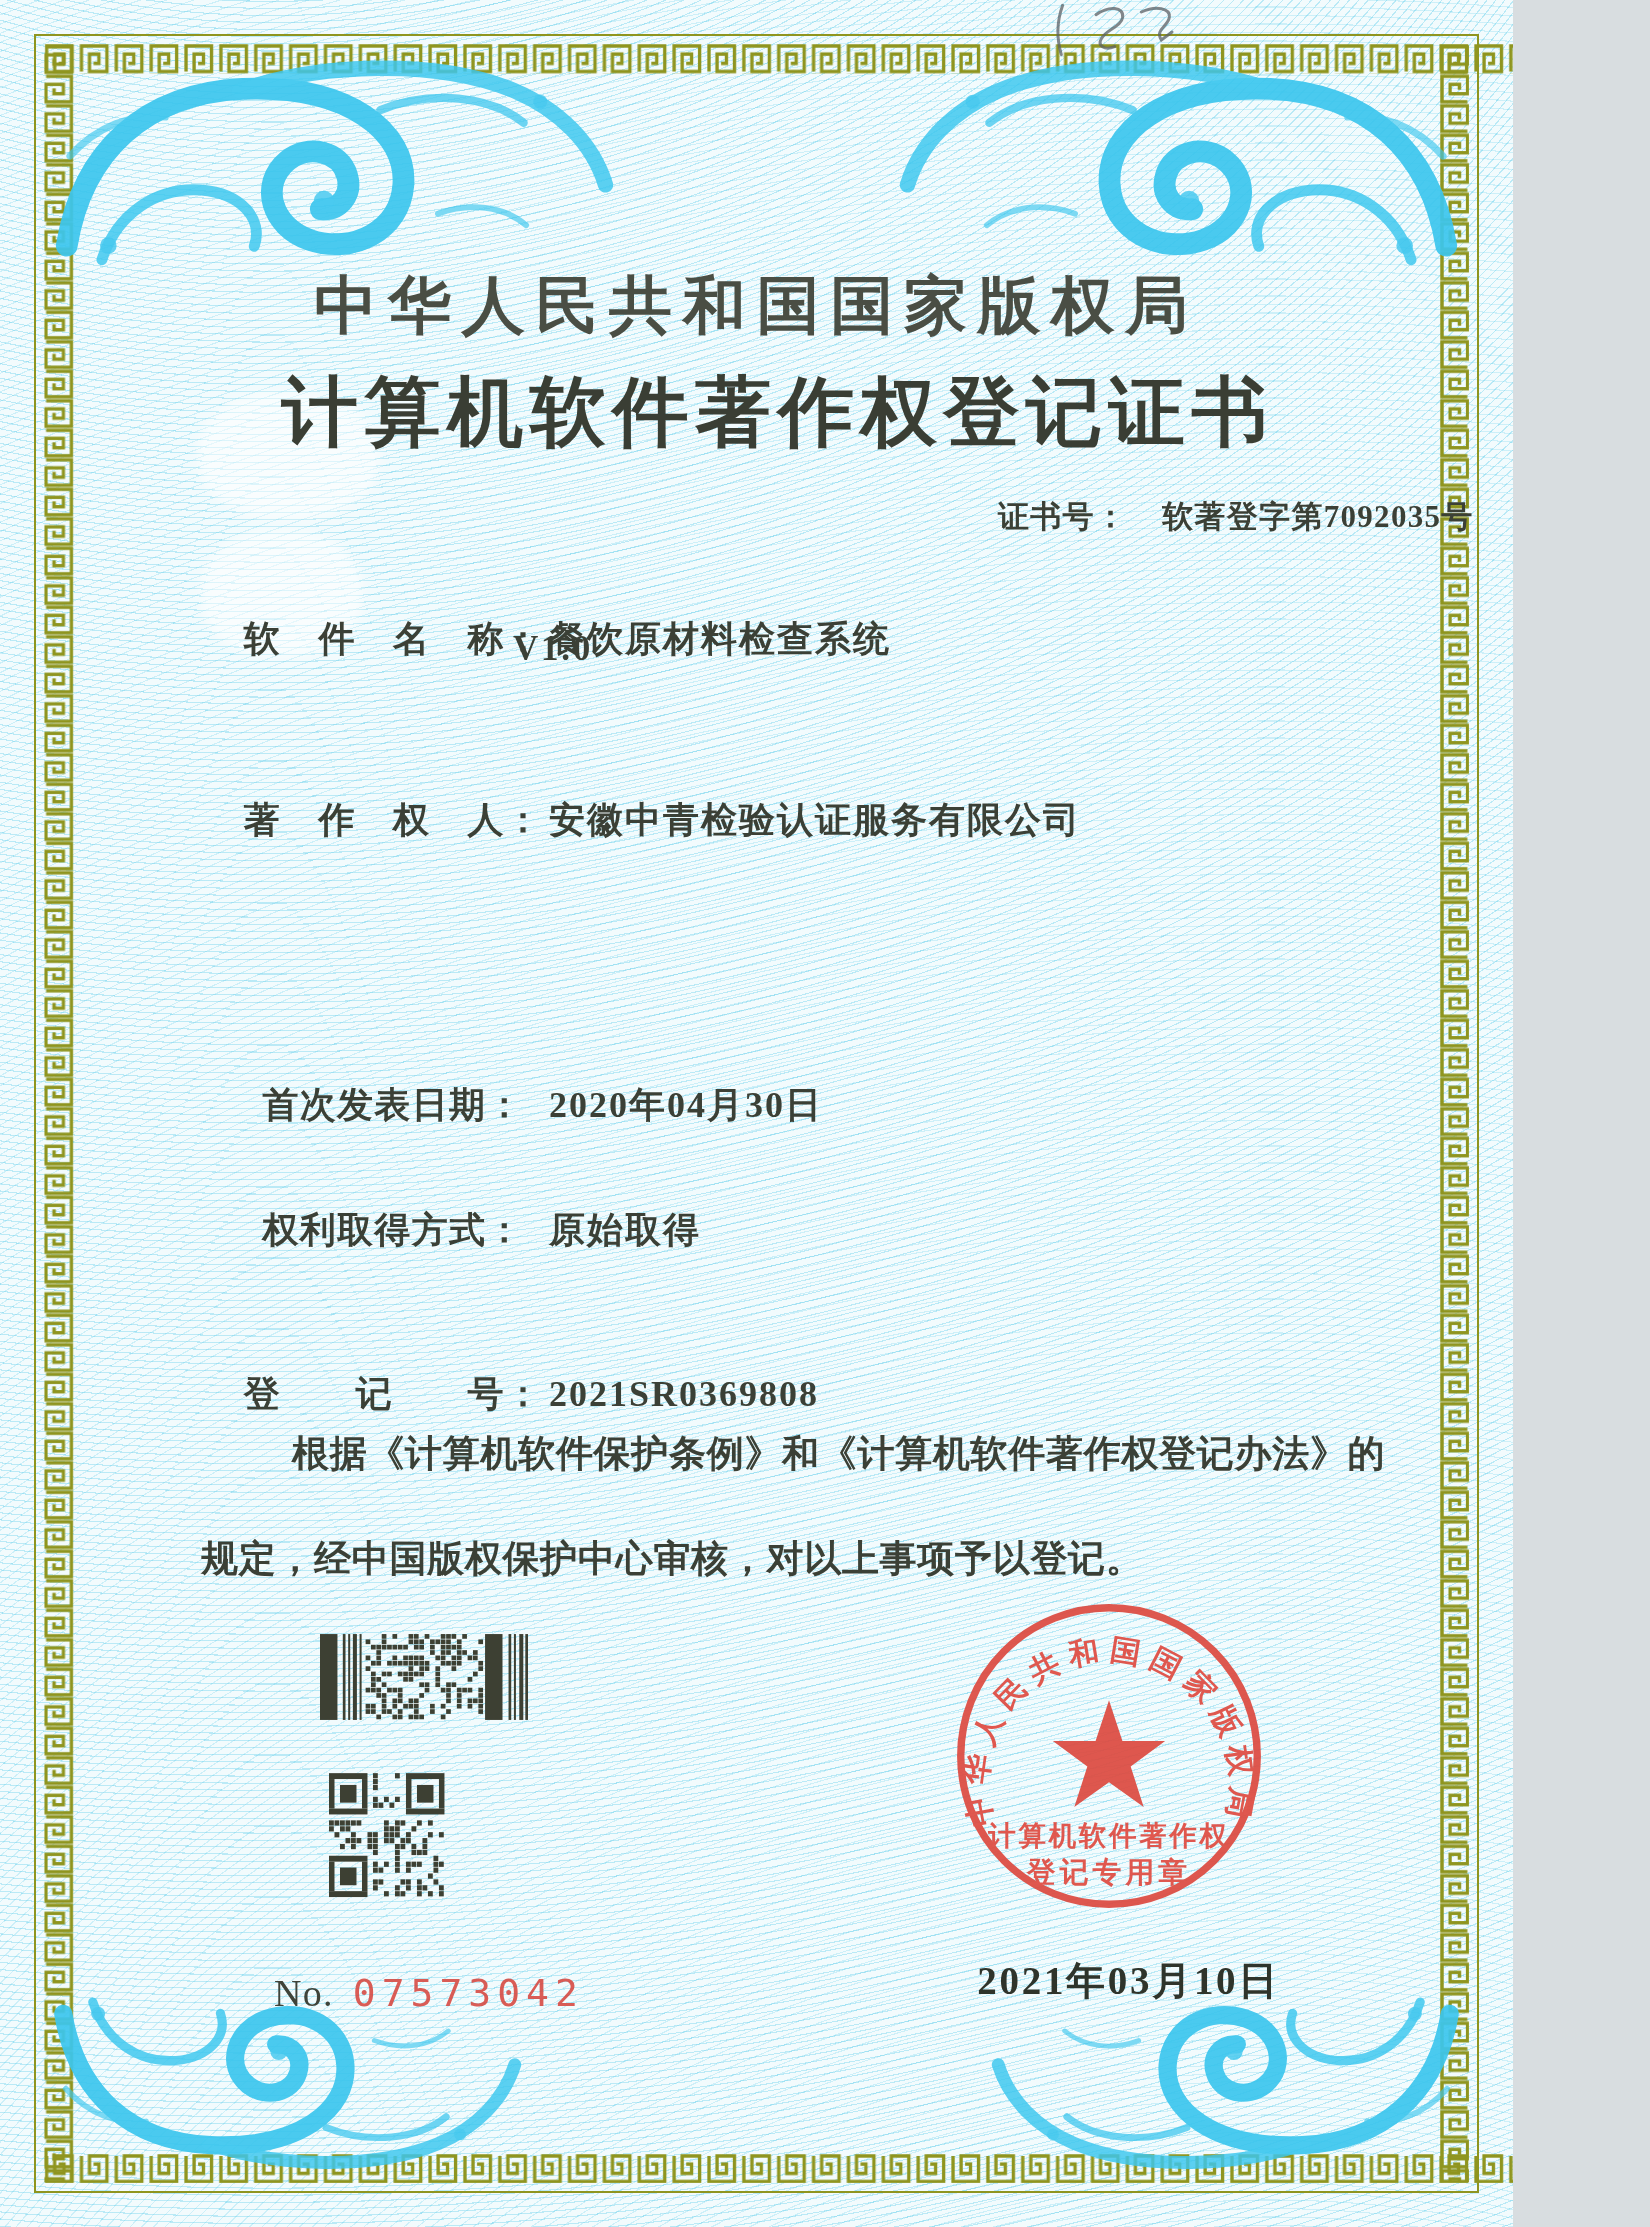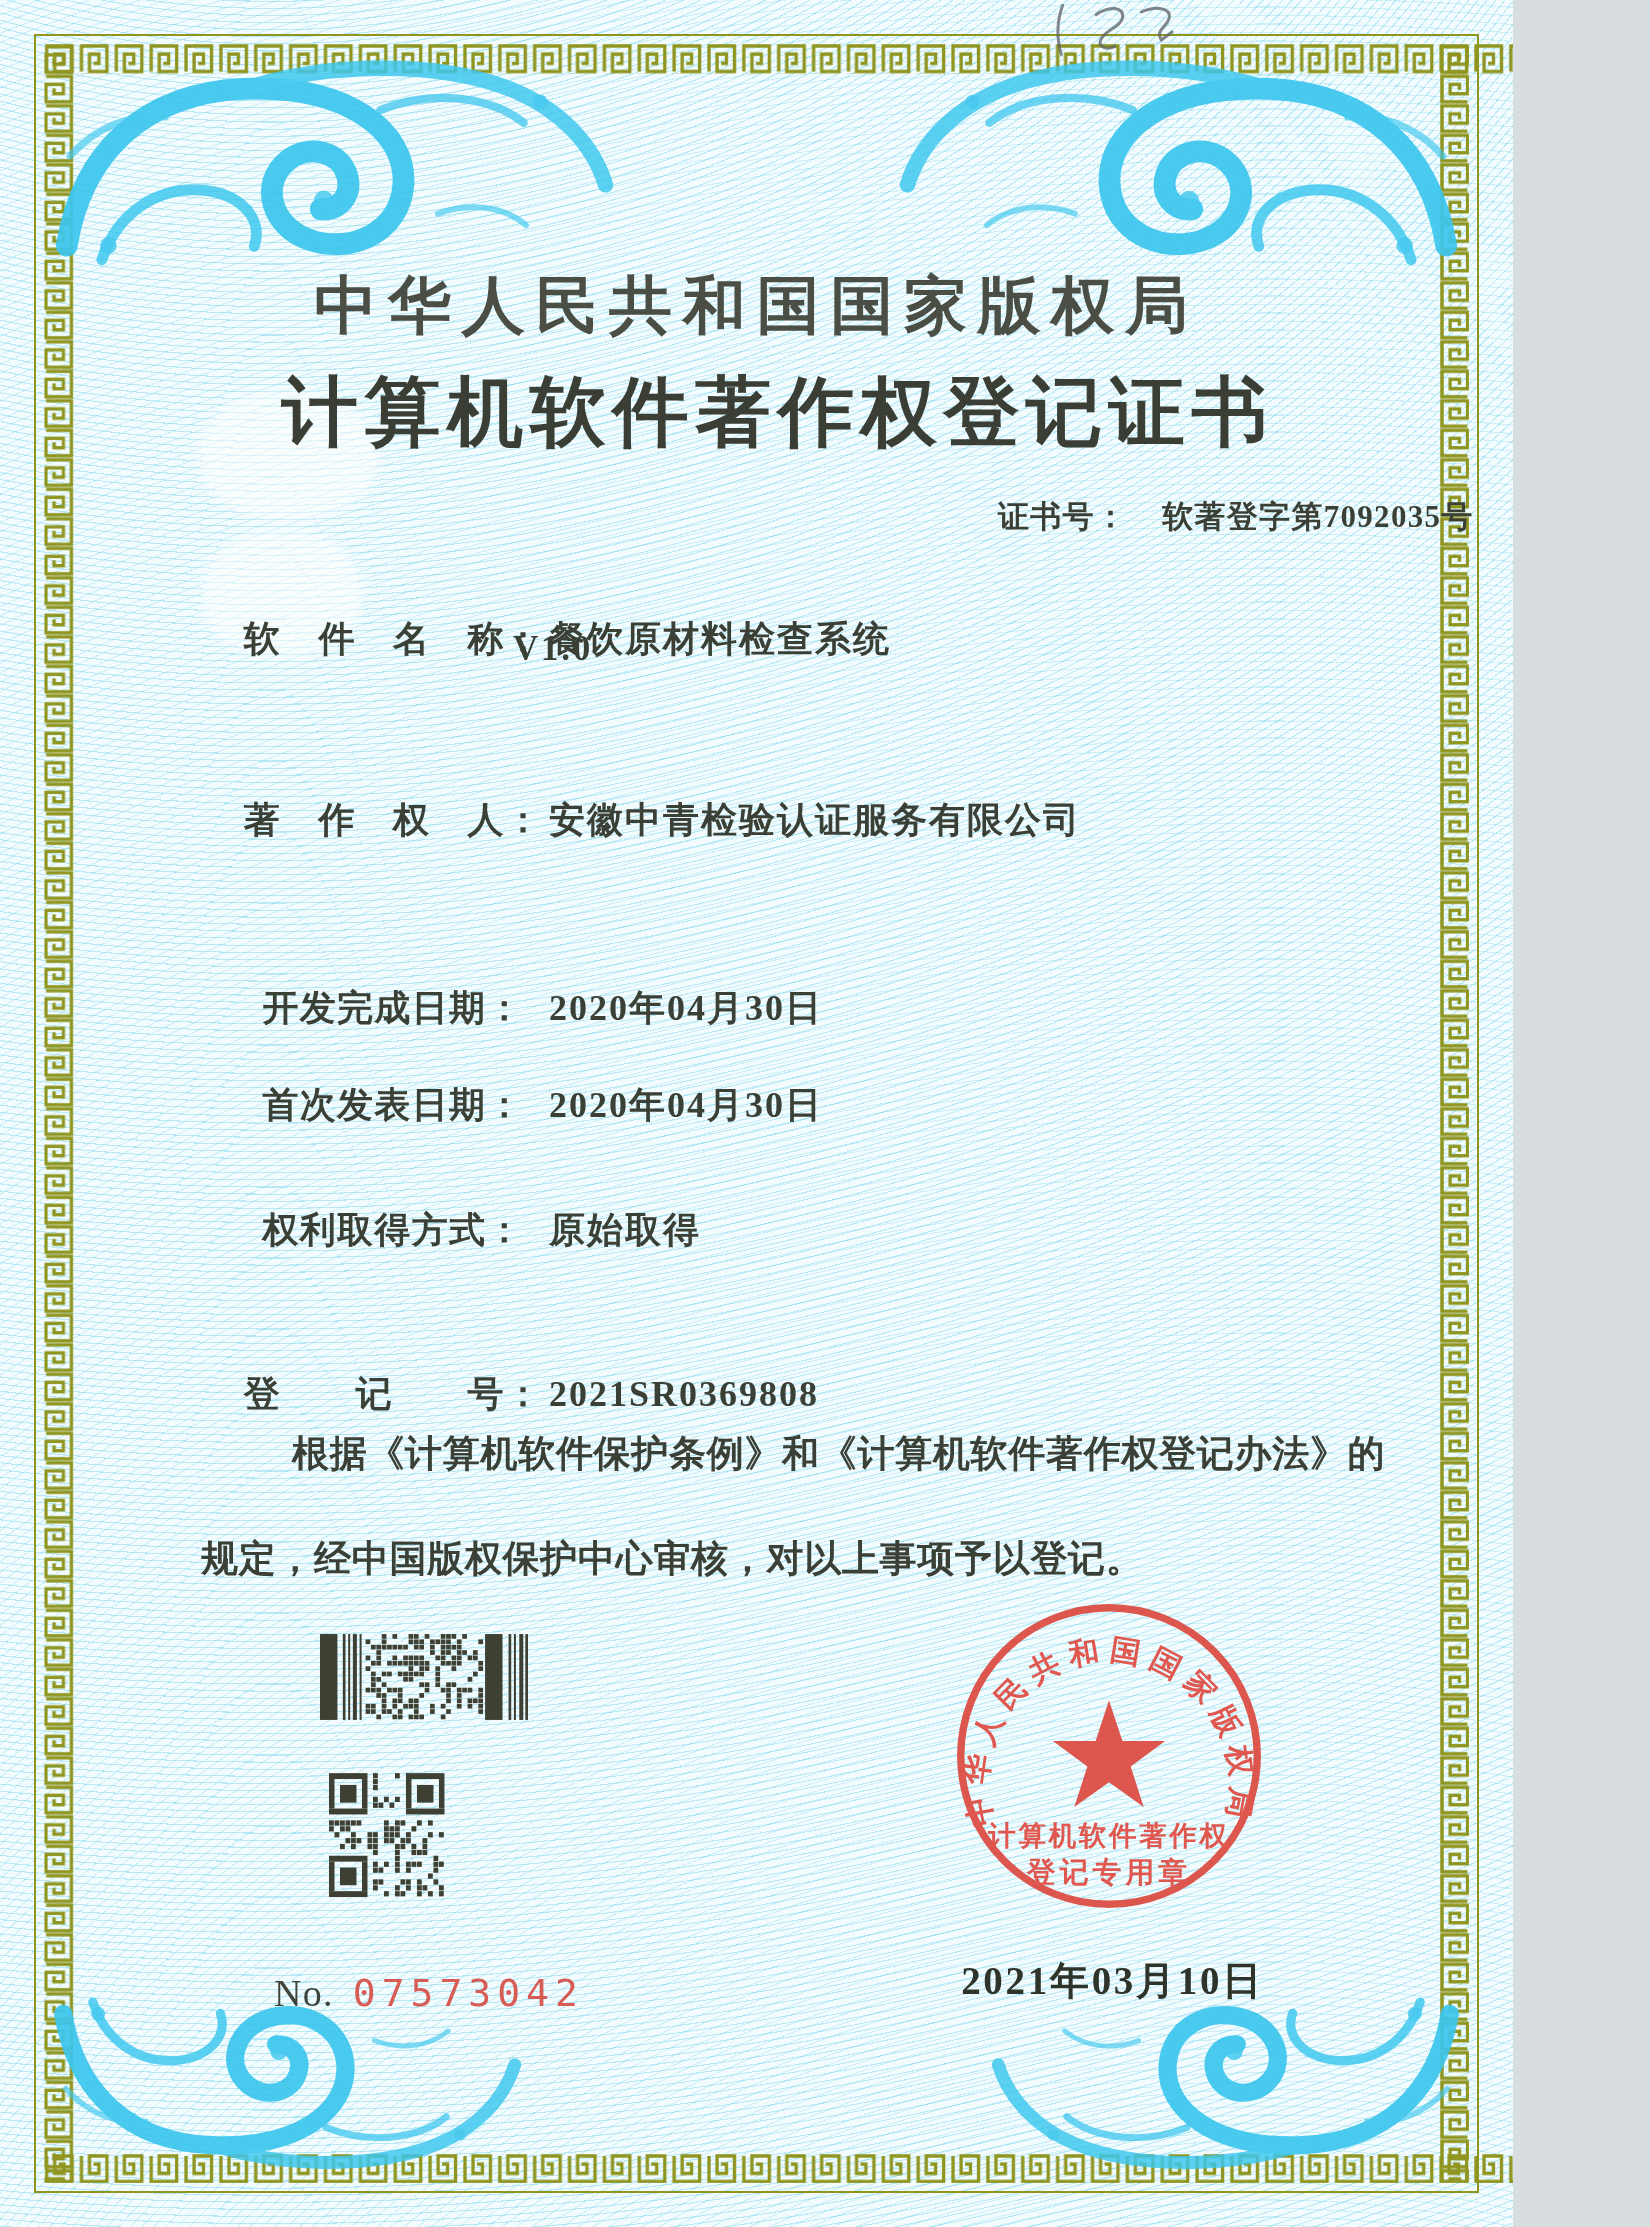--- a/index.html
+++ b/index.html
@@ -33,21 +33,21 @@
   .t-certno .gap{display:inline-block; width:35px;}
   .row{position:absolute; left:201px; font-size:36px; font-weight:700; white-space:pre;text-align:center;}
   .row .lab{display:inline-block; width:312px; letter-spacing:1.3px;}
   .row .val{letter-spacing:2px;}
   .v2{position:absolute; left:513px; font-size:35px; font-weight:700; letter-spacing:2.7px;}
   .stmt{position:absolute; font-size:37px; font-weight:700; letter-spacing:0.7px; white-space:pre;}
   .no-line{position:absolute; left:274px; top:1954px; font-size:38px;margin-top:17px;}
   .no-line .no-lab{font-weight:400; color:#3f4339; letter-spacing:1.3px;}
   .no-line .no-num{font-family:"DejaVu Sans Mono","Liberation Mono",monospace;
      color:#d7473f; font-size:38px; letter-spacing:6px; margin-left:19px; opacity:.88;}
-  .t-date{position:absolute; left:945px; top:1954px; width:335px; text-align:center;
+  .t-date{position:absolute; left:945px; top:1954px; width:335px; text-align:right;
      font-size:39px; font-weight:700; letter-spacing:2.7px; color:#2f342b;}
   .barcode{position:absolute; left:320px; top:1634px;}
   .qr{position:absolute; left:329px; top:1773px;}
   .seal{position:absolute; left:948px; top:1595px; opacity:.93;}
   .hand{position:absolute; left:1037px; top:0; opacity:.75;}
 </style>
 </head>
 <body>
 
 <div class="page">
@@ -135,23 +135,20 @@
 
   <div class="row" style="top:573px">
     <span class="lab">软　件　名　称：</span><span class="val">餐饮原材料检查系统</span>
   </div>
   <div class="v2" style="top:629px">V1.0</div>
 
   <div class="row" style="top:754px">
     <span class="lab">著　作　权　人：</span><span class="val">安徽中青检验认证服务有限公司</span>
   </div>
 
-  <div class="row" style="top:942px">
-    <span class="lab">开发完成日期：</span><span class="val">2020年04月30日</span>
-  </div>
 
   <div class="row" style="top:1039px">
     <span class="lab">首次发表日期：</span><span class="val">2020年04月30日</span>
   </div>
 
   <div class="row" style="top:1164px">
     <span class="lab">权利取得方式：</span><span class="val">原始取得</span>
   </div>
 
 

